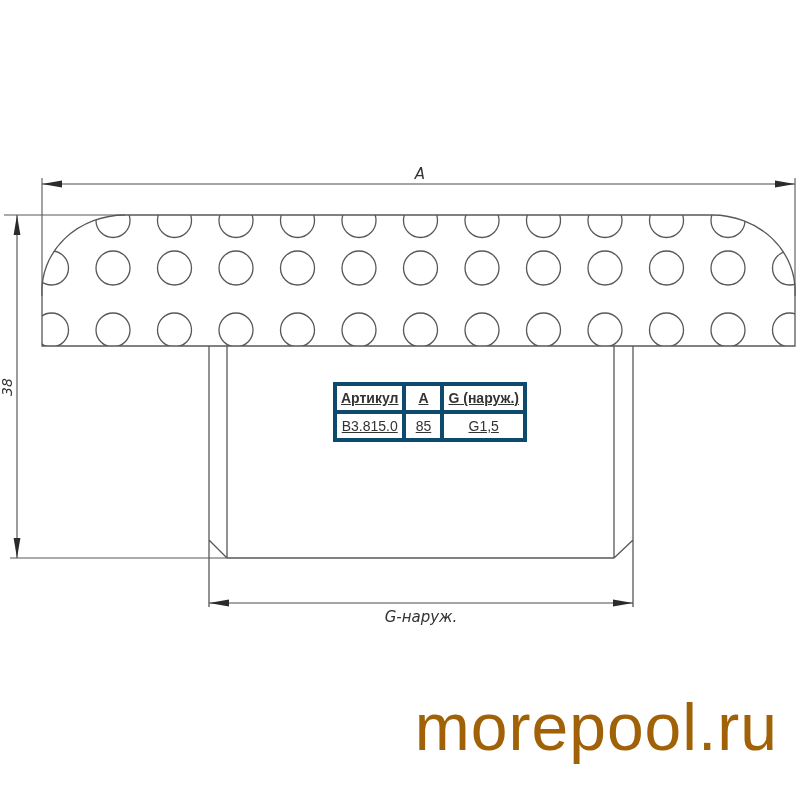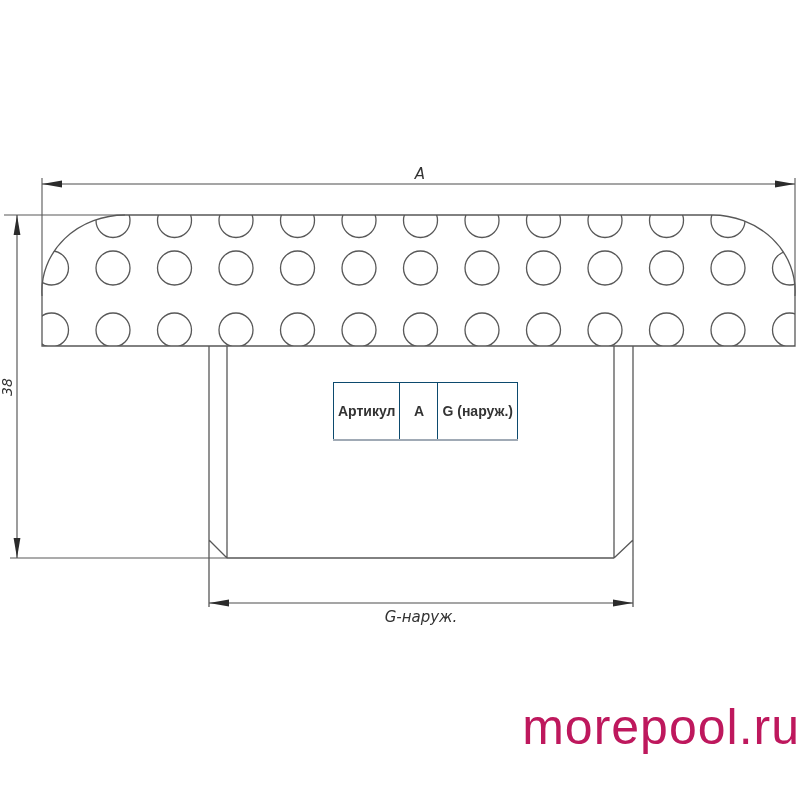--- a/index.html
+++ b/index.html
@@ -32,41 +32,42 @@
     left: 333px;
     top: 382px;
     border-collapse: collapse;
     background: #ffffff;
     font-family: "Liberation Sans", sans-serif;
     font-size: 14px;
     color: #333333;
     table-layout: fixed;
   }
   .parts-table th, .parts-table td {
-    border: 1px solid #0c4a6e;
+    border: 4px solid #0c4a6e;
     text-align: center;
-    padding: 18px 4px;
+    padding: 2px 4px;
     height: 20px;
     white-space: nowrap;
+    text-decoration: underline;
   }
   .parts-table th {
     font-weight: bold;
     border-bottom: 2px solid #a0aab5;
   }
   .col-art { width: 66px; }
   .col-a   { width: 38px; }
   .col-g   { width: 74px; }
   .watermark {
     position: absolute;
     top: 697px;
-    right: 0;
+    right: 22px;
     font-family: "Liberation Sans", sans-serif;
-    font-size: 50px;
+    font-size: 66px;
     letter-spacing: 1px;
-    color: #be185d;
+    color: #a16207;
     line-height: 60px;
     user-select: none;
   }
 </style>
 </head>
 <body>
 
 <div class="canvas">
 
   <svg class="drawing-svg" viewBox="0 0 800 800" xmlns="http://www.w3.org/2000/svg">
@@ -145,18 +146,23 @@
         <col class="col-g">
     </colgroup>
     <thead>
       <tr>
           <th>Артикул</th>
           <th>А</th>
           <th>G (наруж.)</th>
         </tr>
     </thead>
     <tbody>
+        <tr>
+          <td>B3.815.0</td>
+          <td>85</td>
+          <td>G1,5</td>
+        </tr>
       </tbody>
   </table>
 
   <div class="watermark">morepool.ru</div>
 
 </div>
 
 </body></html>

